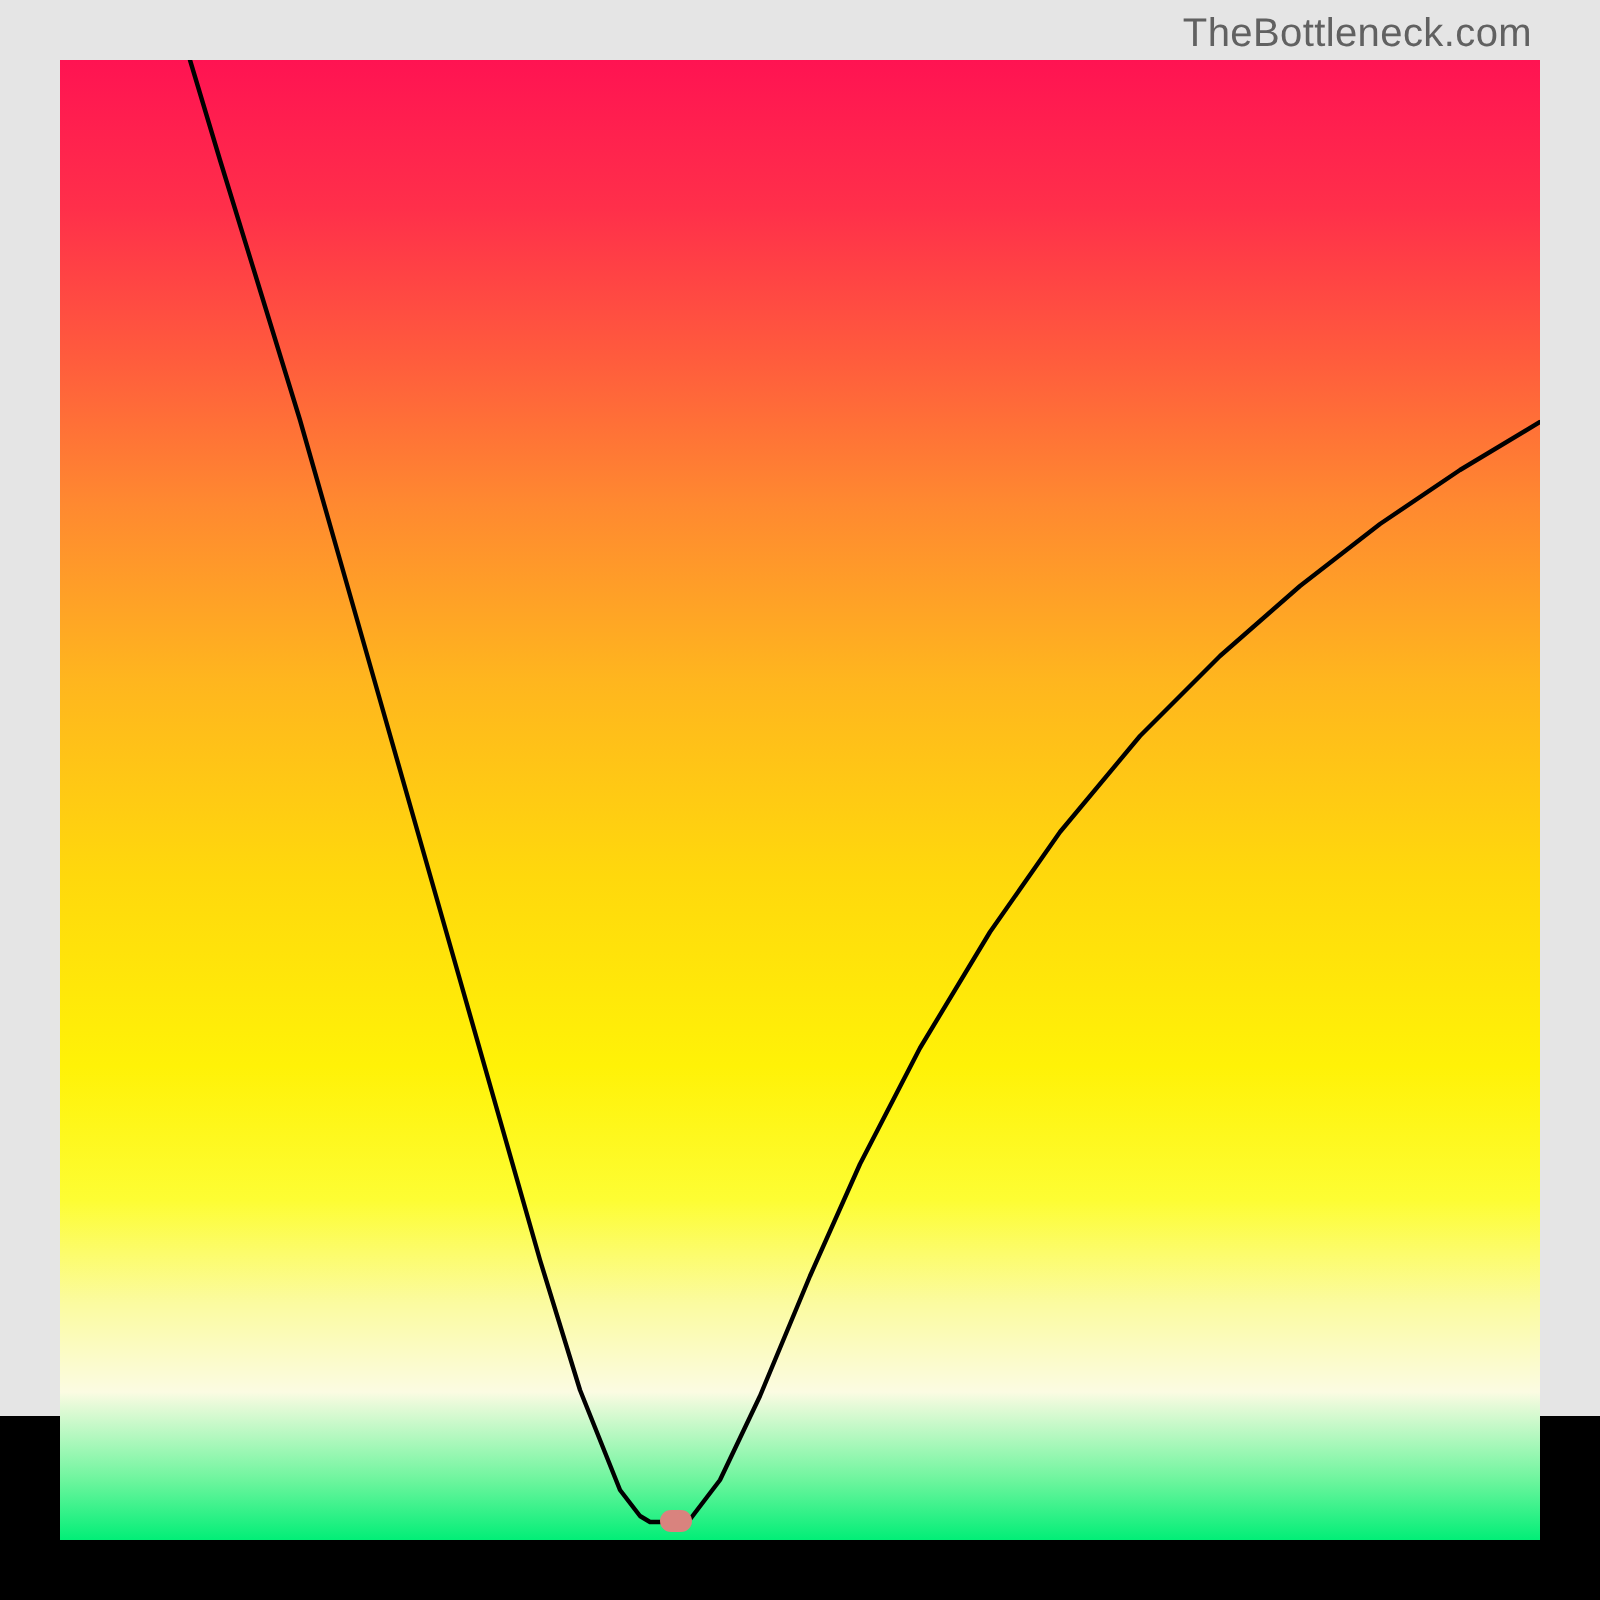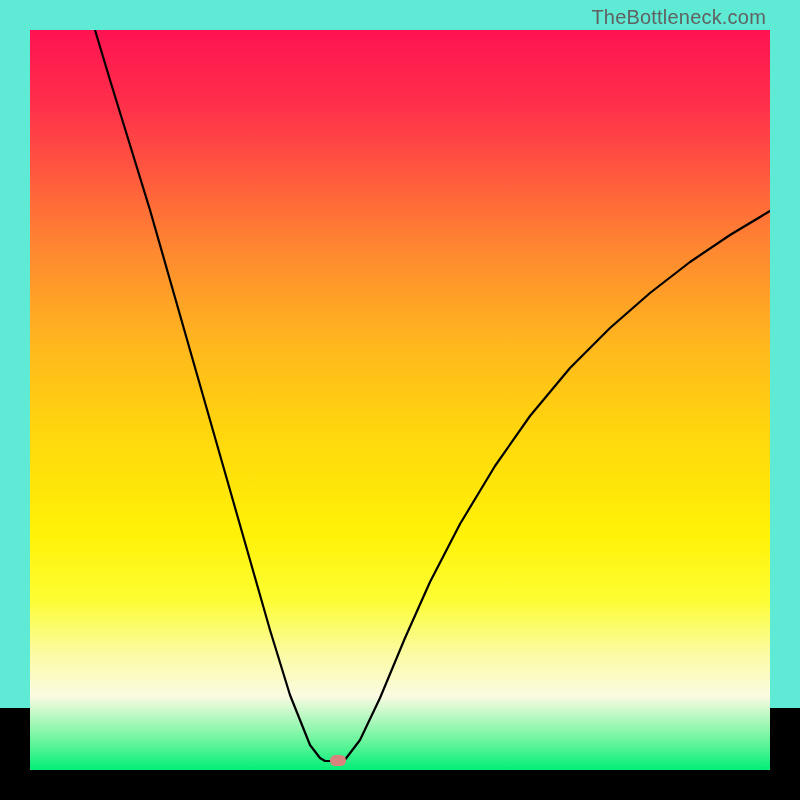--- a/index.html
+++ b/index.html
@@ -1,17 +1,17 @@
 <!DOCTYPE html>
 <html><head>
 <meta charset="utf-8">
 <style>
 *{margin:0;padding:0;box-sizing:border-box}
 html,body{width:800px;height:800px;overflow:hidden;background:#000}
-.outer{width:800px;height:708px;background:#5eead4;position:relative}
+.outer{width:800px;height:708px;background:#e5e5e5;position:relative}
 .inner{position:absolute;left:30px;top:30px;width:740px;height:740px;overflow:hidden}
 .grad{width:100%;height:100%;background:linear-gradient(
   to bottom,
   #ff1352 0%,
   #ff2f4a 10%,
   #ff5b3d 20%,
   #ff8930 30%,
   #ffb61e 42%,
   #ffd80c 55%,
   #fff207 68%,

